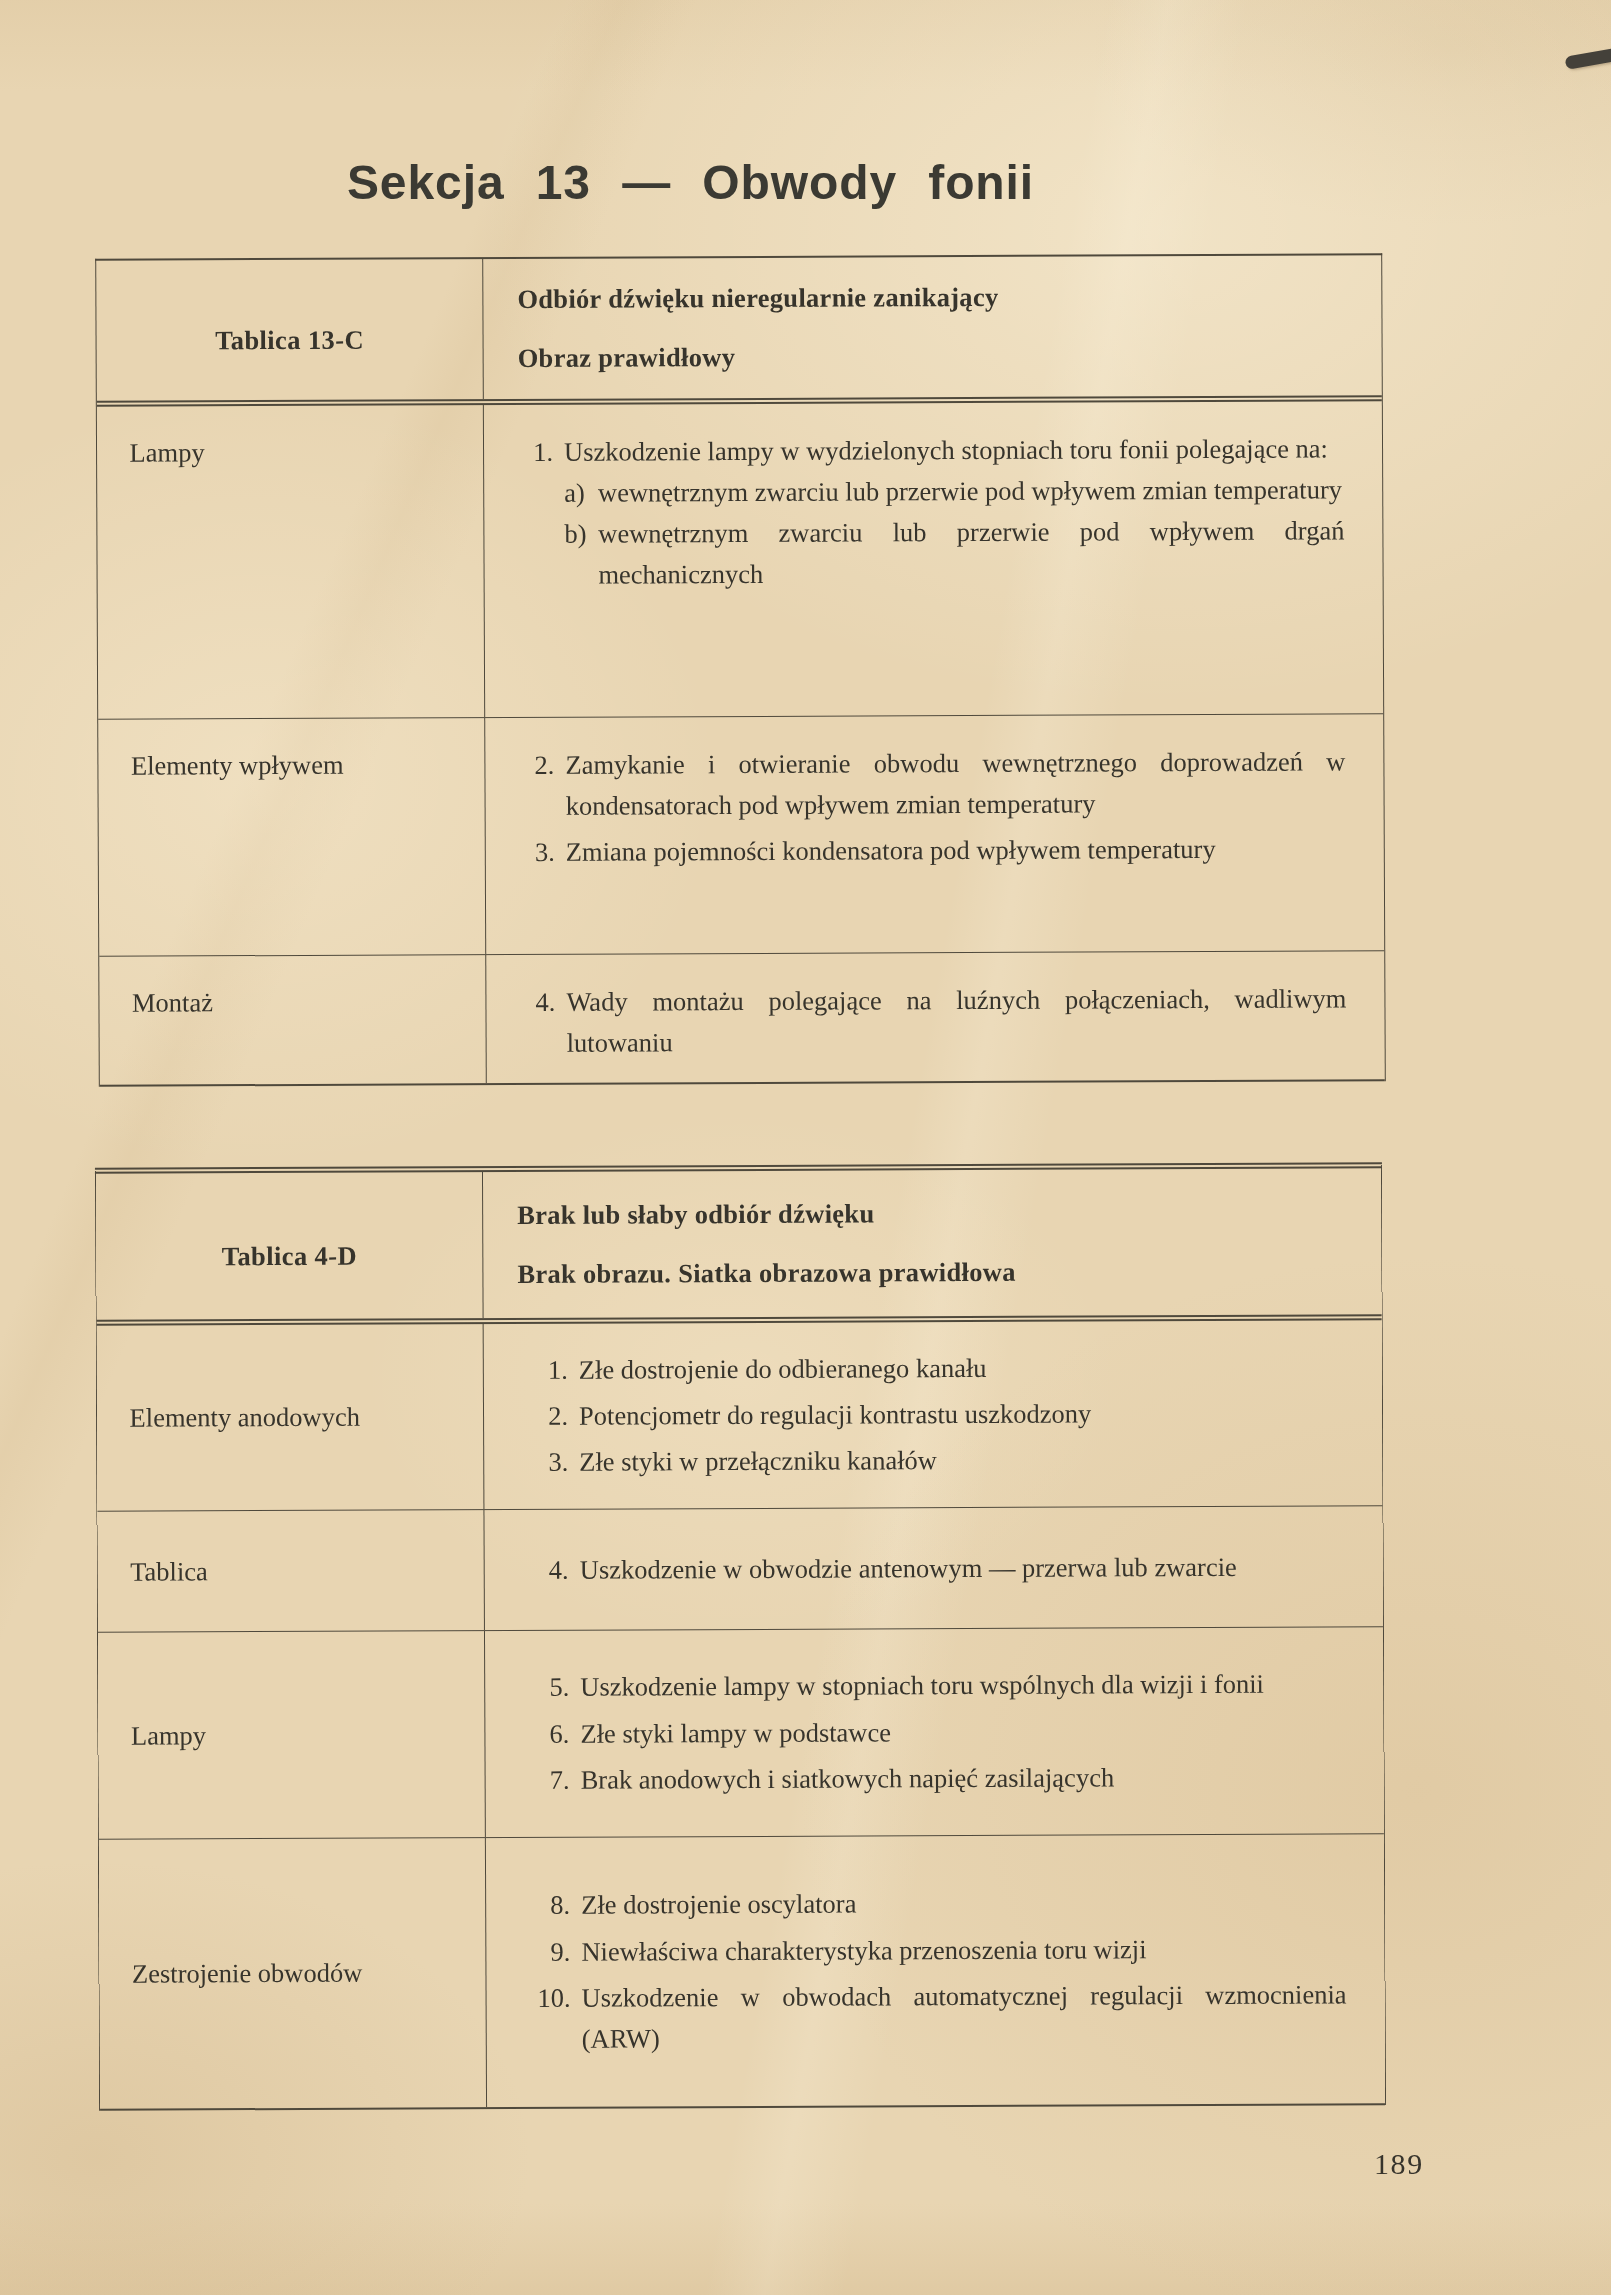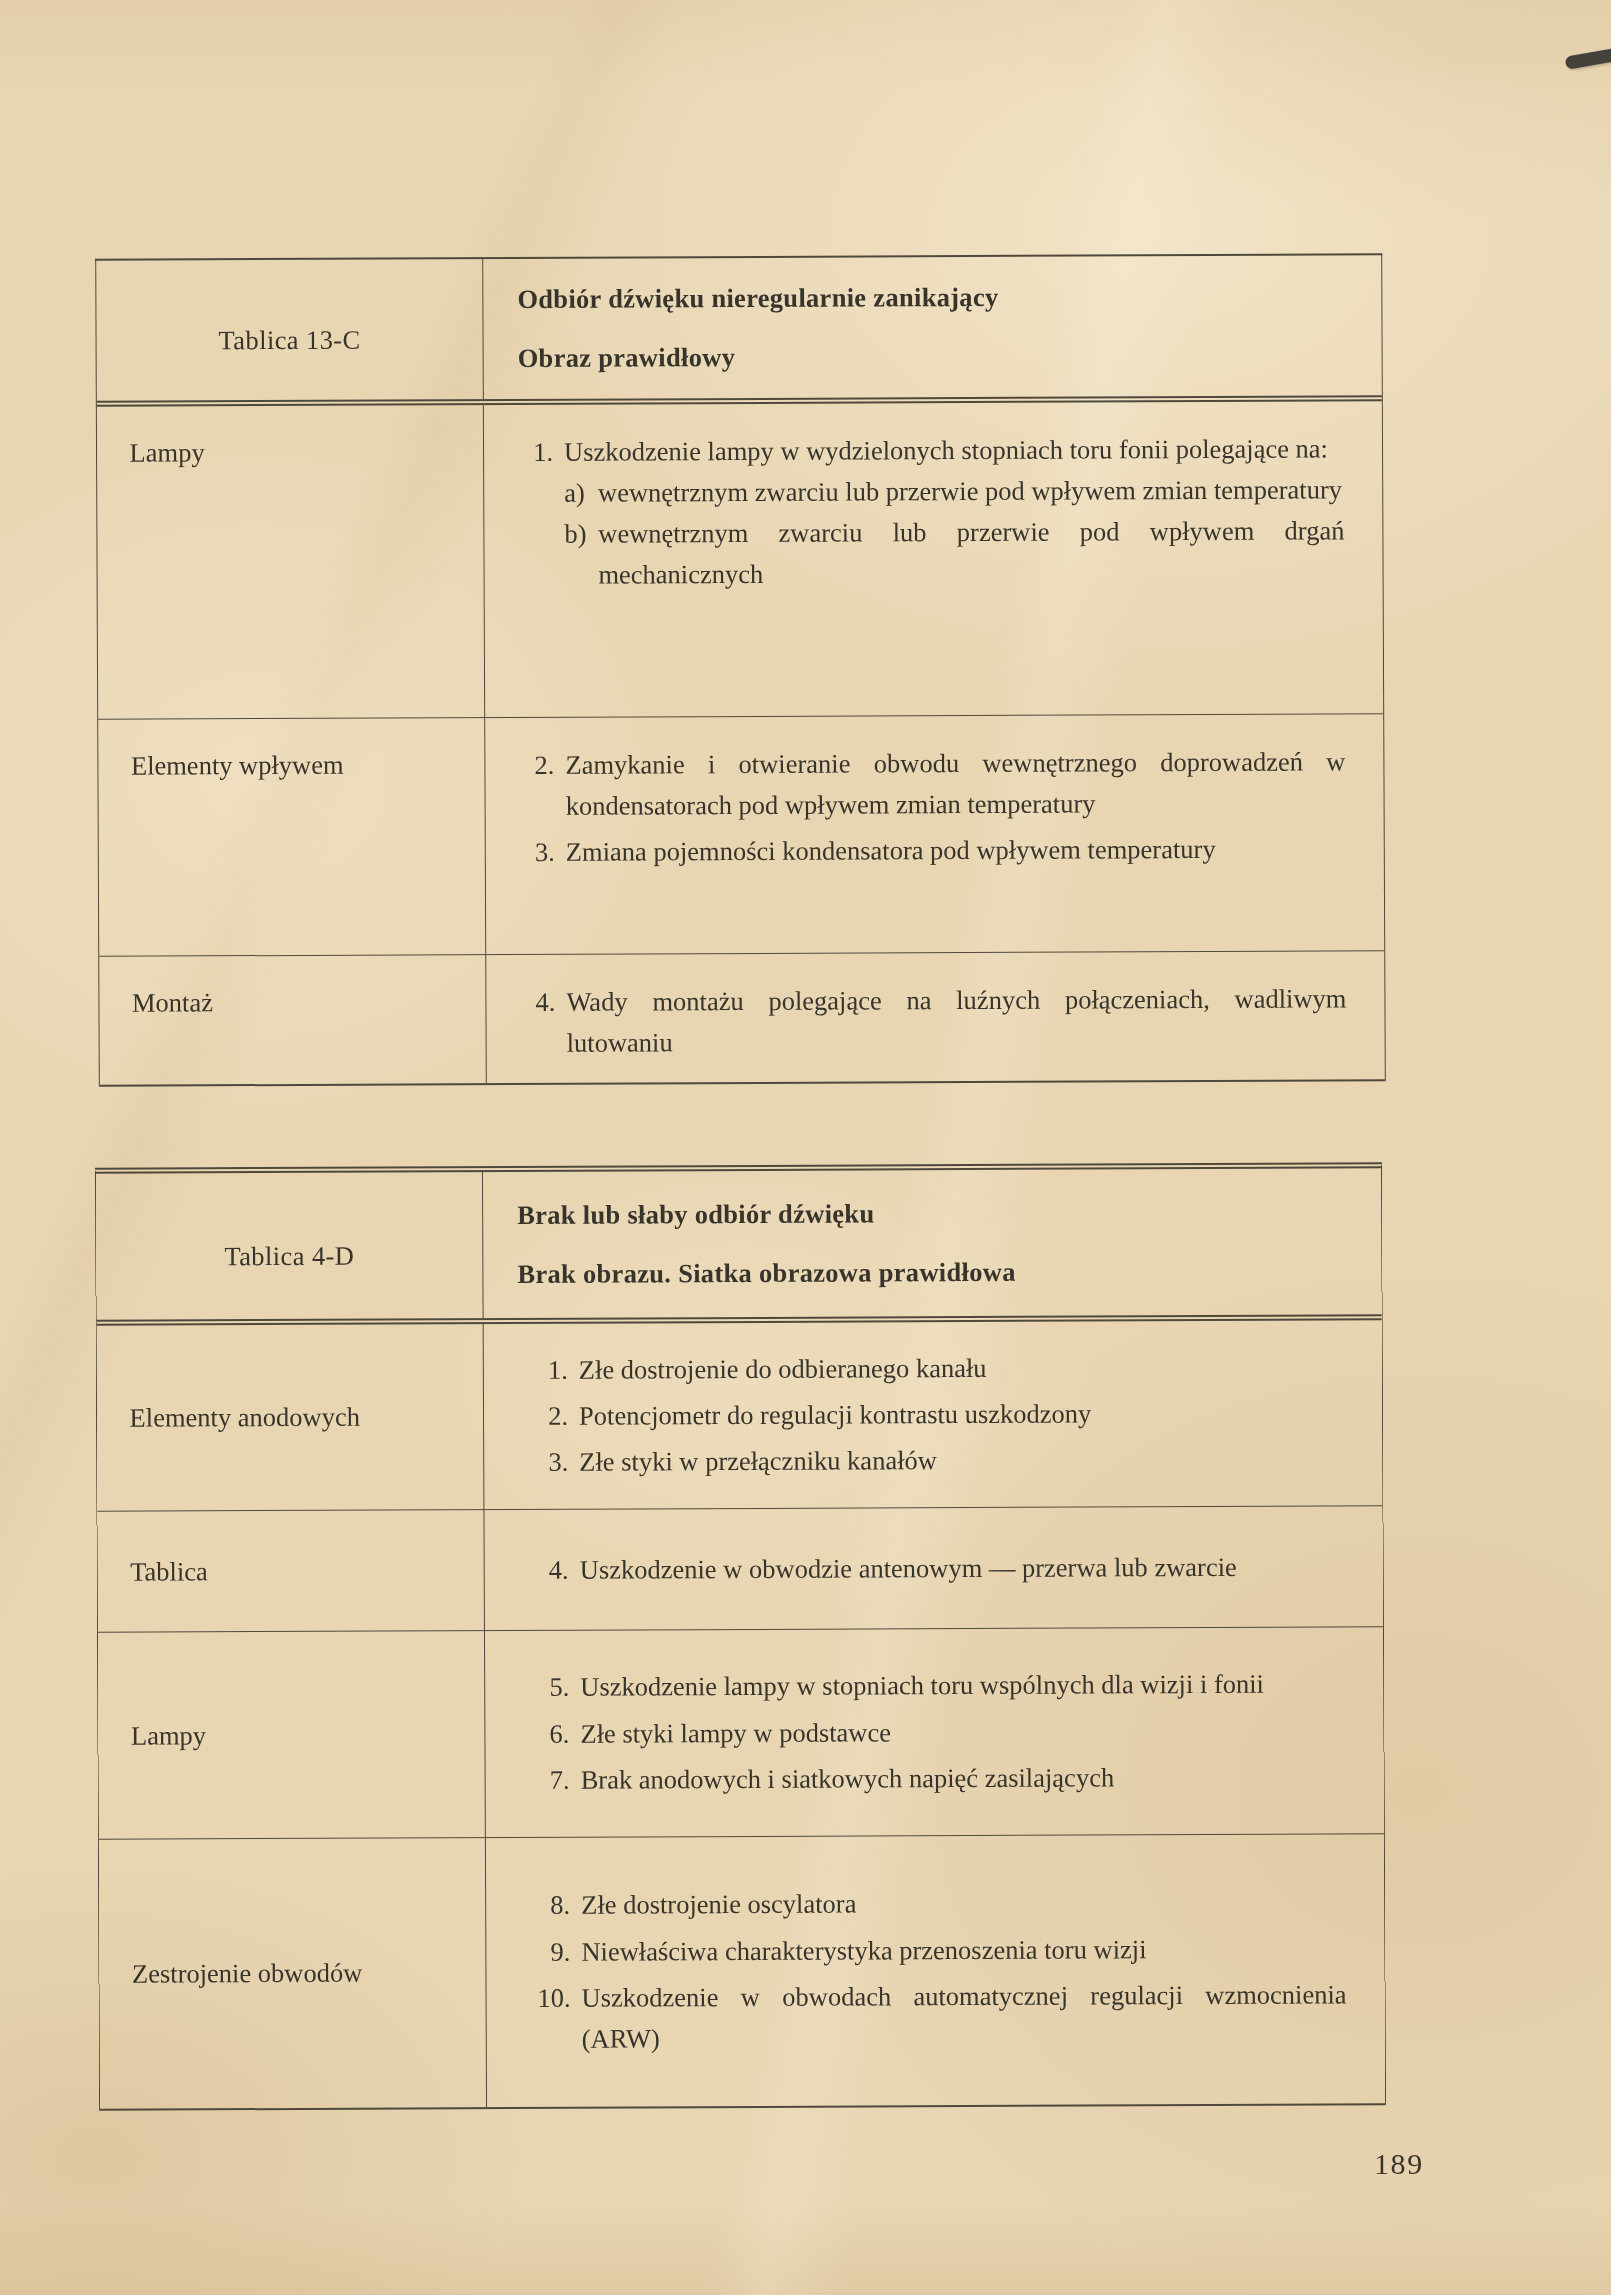--- a/index.html
+++ b/index.html
@@ -79,21 +79,21 @@
     border-right:1.7px solid var(--line);
     padding-left:32.5px;
     display:flex;align-items:flex-start;
   }
   .body-cell{
     flex:1;min-width:0;
     display:flex;flex-direction:column;
     padding:0 38px 0 31px;
   }
   .thead .cat-cell{align-items:center;justify-content:center;padding-left:0;}
-  .tbl-label{font-weight:normal;letter-spacing:0.4px;margin-top:20px;}
+  .tbl-label{font-weight:bold;letter-spacing:0.4px;margin-top:20px;}
   .sym-cell{justify-content:center;padding-left:34px;}
   .sym-line{margin:9.4px 0;font-weight:bold;letter-spacing:0.3px;}
 
   #t0 .cat-cell{padding-top:26px;}
   #t0 .thead .cat-cell{padding-top:0;}
   #t1 .cat-cell{align-items:center;padding-top:0;}
 
   #t0 .items-cell{justify-content:flex-start;padding-top:24px;}
   #t1 .items-cell{justify-content:center;}
 
@@ -105,20 +105,21 @@
   .sub-line{display:flex;margin-left:49px;}
   .sub-num{flex:0 0 27px;text-align:left;}
   .sub-line .item-text{padding-left:6.8px;}
 </style>
 </head>
 <body>
 
 <div class="page">
   <div class="ink-mark"></div>
 
+  <h1 class="page-title">Sekcja 13 — Obwody fonii</h1>
 
   <div id="tables-root">
       <section class="manual-table" id="t0">
         <div class="trow thead r0">
           <div class="cell cat-cell">
             <div class="tbl-label">Tablica 13-C</div>
           </div>
           <div class="cell body-cell sym-cell">
             <p class="sym-line">Odbiór dźwięku nieregularnie zanikający</p>
             <p class="sym-line">Obraz prawidłowy</p>

